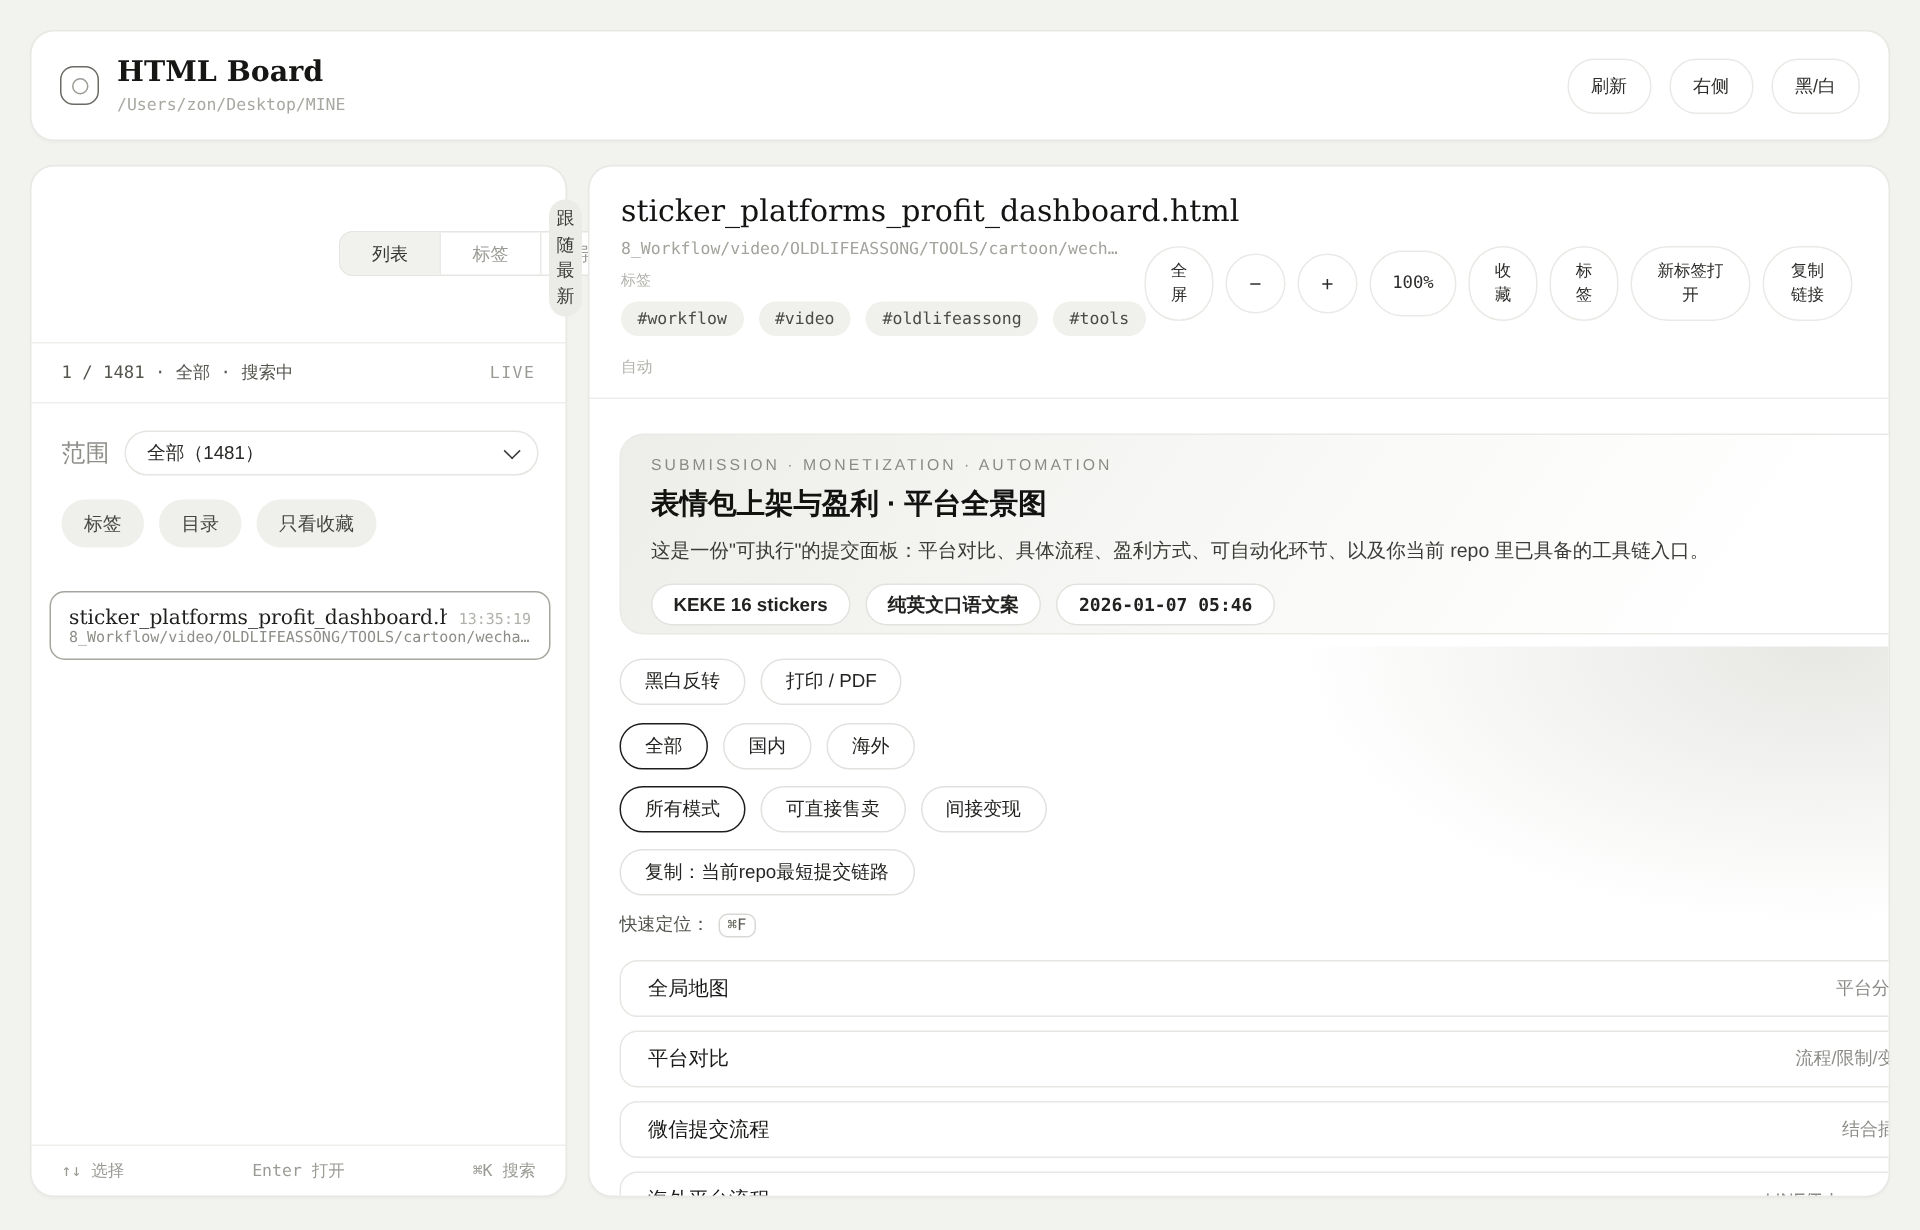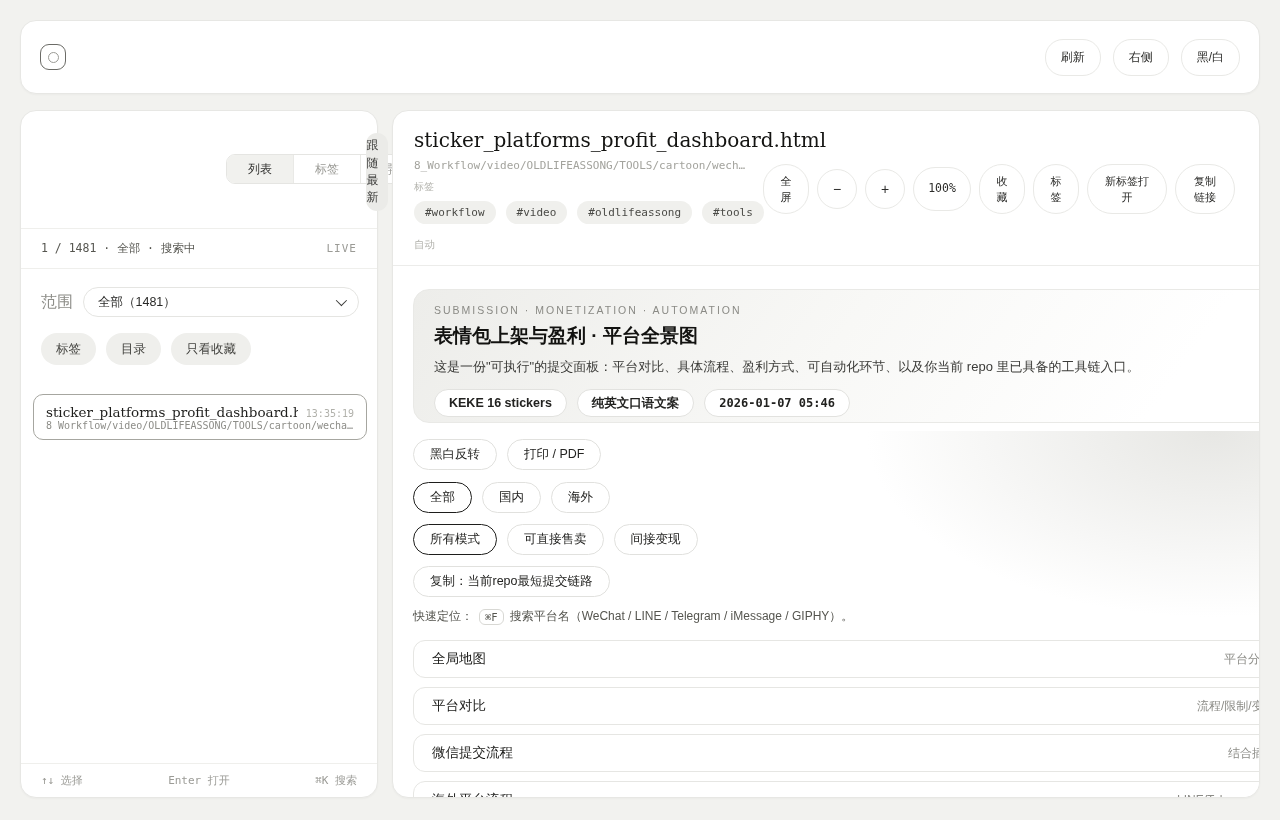--- a/index.html
+++ b/index.html
@@ -43,21 +43,21 @@
   .graychip { background:#efefec; border:none; border-radius:16px; height:32px; padding:0 15px; font-size:12.5px; color:#45454 ; color:#454541; display:flex; align-items:center; cursor:pointer; font-family:inherit; }
   .sb-list { position:absolute; left:12px; top:283px; width:334px; }
   .sb-item { border:1px solid #a6a6a0; border-radius:10px; background:#fff; padding:9px 12px 8px; cursor:pointer; }
   .sb-item-top { display:flex; align-items:baseline; }
   .sb-item-title { font-family:"DejaVu Serif", serif; font-size:13.5px; color:#1f1f1d; white-space:nowrap; overflow:hidden; flex:1; }
   .sb-item-time { font-family:"DejaVu Sans Mono", monospace; font-size:10px; color:#b1b1ab; margin-left:8px; flex:0 0 auto; }
   .sb-item-path { font-family:"DejaVu Sans Mono", monospace; font-size:10px; color:#8d8d88; margin-top:0; white-space:nowrap; overflow:hidden; }
   .sb-foot { position:absolute; left:0; bottom:0; width:100%; height:34px; border-top:1px solid #efefec; display:flex; align-items:center; justify-content:space-between; padding:0 20px; font-family:"DejaVu Sans Mono", monospace; font-size:11px; color:#9b9b96; }
 
   
-  .follow { position:absolute; left:366px; top:133px; width:22px; height:78px; background:#ebebe8; border-radius:16px; z-index:5; display:flex; align-items:center; cursor:pointer; }
+  .follow { position:absolute; left:366px; top:133px; width:22px; height:78px; background:#ebebe8; border-radius:16px; z-index:5; display:flex; align-items:center; justify-content:center; cursor:pointer; }
   .follow span { display:block; width:13px; font-size:12px; color:#3c3c3a; line-height:1.45; word-break:break-all; text-align:center; }
 
   
   .main { left:392px; top:110px; width:868px; height:688px; overflow:hidden; }
   .m-title { position:absolute; left:21px; top:17px; font-family:"DejaVu Serif", serif; font-size:20px; font-weight:500; color:#141412; }
   .m-path { position:absolute; left:21px; top:48px; font-family:"DejaVu Sans Mono", monospace; font-size:11px; color:#a3a39d; }
   .m-tags-label { position:absolute; left:21px; top:69px; font-size:10px; color:#b3b3ad; }
   .m-tags { position:absolute; left:21px; top:90px; display:flex; gap:10px; }
   .tagchip { background:#f0f0ed; border-radius:12px; height:23px; padding:0 11px; display:flex; align-items:center; font-family:"DejaVu Sans Mono", monospace; font-size:11px; color:#4a4a46; cursor:pointer; }
   .m-auto { position:absolute; left:21px; top:127px; font-size:10.5px; color:#b3b3ad; }
@@ -91,20 +91,24 @@
   .sec-title { position:absolute; left:18px; top:50%; transform:translateY(-50%); font-size:13.5px; font-weight:500; color:#1a1a18; }
   .sec-meta { position:absolute; top:50%; transform:translateY(-50%); font-size:12px; color:#8c8c87; white-space:nowrap; }
 </style>
 </head>
 <body>
 
 <div class="card hdr">
   <div class="logo">
       <i></i>
     </div>
+  <div class="hdr-text">
+    <div class="hdr-title">HTML Board</div>
+    <div class="hdr-path">/Users/zon/Desktop/MINE</div>
+  </div>
   <div class="hdr-spacer"></div>
   <button class="pillbtn">刷新</button>
   <button class="pillbtn">右侧</button>
   <button class="pillbtn">黑/白</button>
 </div>
 
 <div class="card sb">
   <div class="seg">
     <div class="on">列表</div>
     <div>标签</div>
@@ -202,21 +206,20 @@
         <button class="pbtn on">所有模式</button>
         <button class="pbtn">可直接售卖</button>
         <button class="pbtn">间接变现</button>
       </div>
       <div class="ctrl-row">
         <button class="pbtn">复制：当前repo最短提交链路</button>
       </div>
       <div class="hint">
         <span>快速定位：</span>
         <span class="kbd">⌘F</span>
-        <span>搜索平台名（WeChat / LINE / Telegram / iMessage / GIPHY）。</span>
       </div>
     </div>
 
     <div class="sections">
       <div class="sec-row">
         <span class="sec-title">全局地图</span>
         <span class="sec-meta" style="left:810px">平台分</span>
       </div>
       <div class="sec-row">
         <span class="sec-title">平台对比</span>

